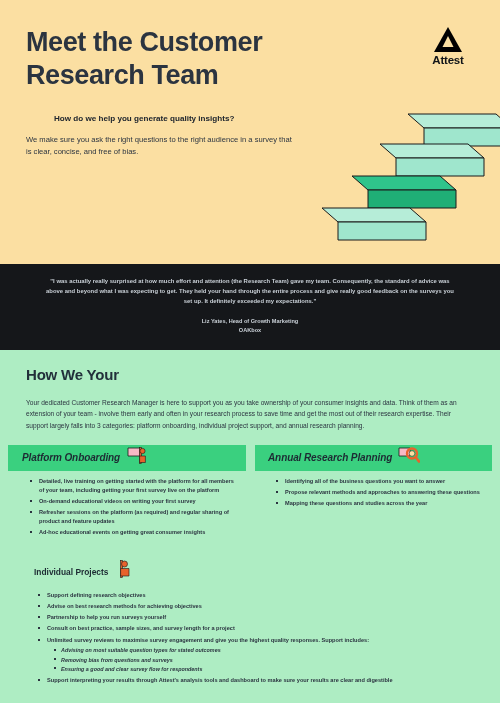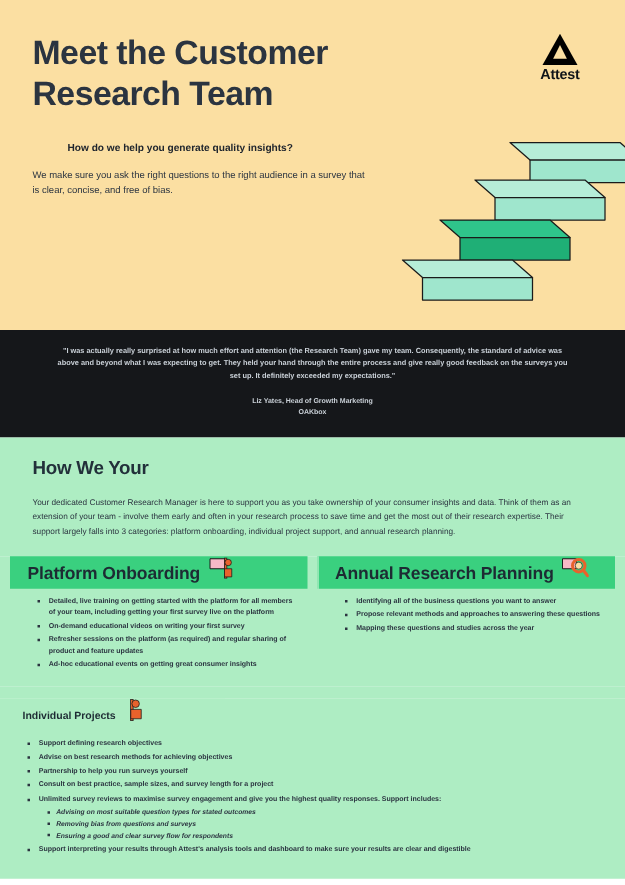--- a/index.html
+++ b/index.html
@@ -119,24 +119,25 @@
   .col { flex: 1; position: relative; }
   .col-head {
     background: #3ad07f;
     display: flex;
     align-items: center;
     gap: 6px;
     padding: 5px 10px 5px 14px;
     height: 26px;
   }
   .col-head-label {
-    font-size: 14px;
+    font-size: 10px;
     font-weight: 600;
     color: #1d2b33;
     letter-spacing: -0.1px;
+    font-style: italic;
   }
   .col-body {
     padding: 6px 10px 0 22px;
   }
   ul.blist { list-style: none; }
   ul.blist > li {
     position: relative;
     font-size: 5.6px;
     font-weight: 700;
     line-height: 1.55;
@@ -166,21 +167,21 @@
     content: "";
     position: absolute;
     left: 0; top: 2.5px;
     width: 2px; height: 2px;
     background: #2b3440;
   }
 
   
   .ip {
     background: #aeedc3;
-    padding: 0 8px 16px 0;
+    padding: 0 8px 16px 16px;
   }
   .ip-head {
     background: #aeedc3;
     display: flex;
     align-items: center;
     gap: 8px;
     padding: 4px 14px 4px 18px;
     width: 180px;
     height: 26px;
   }

